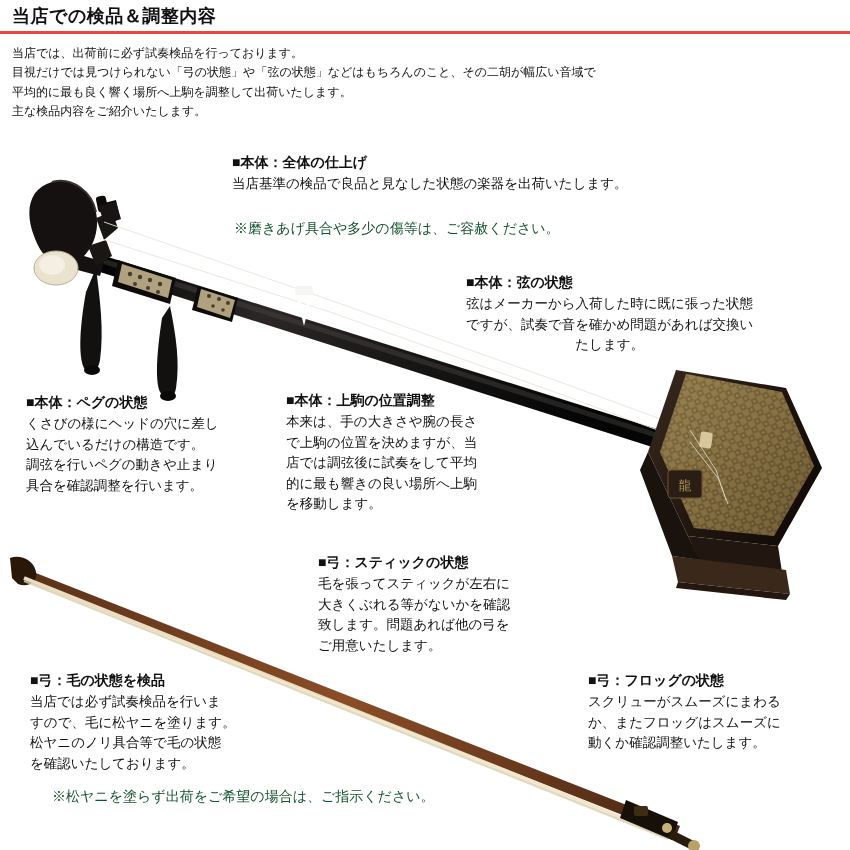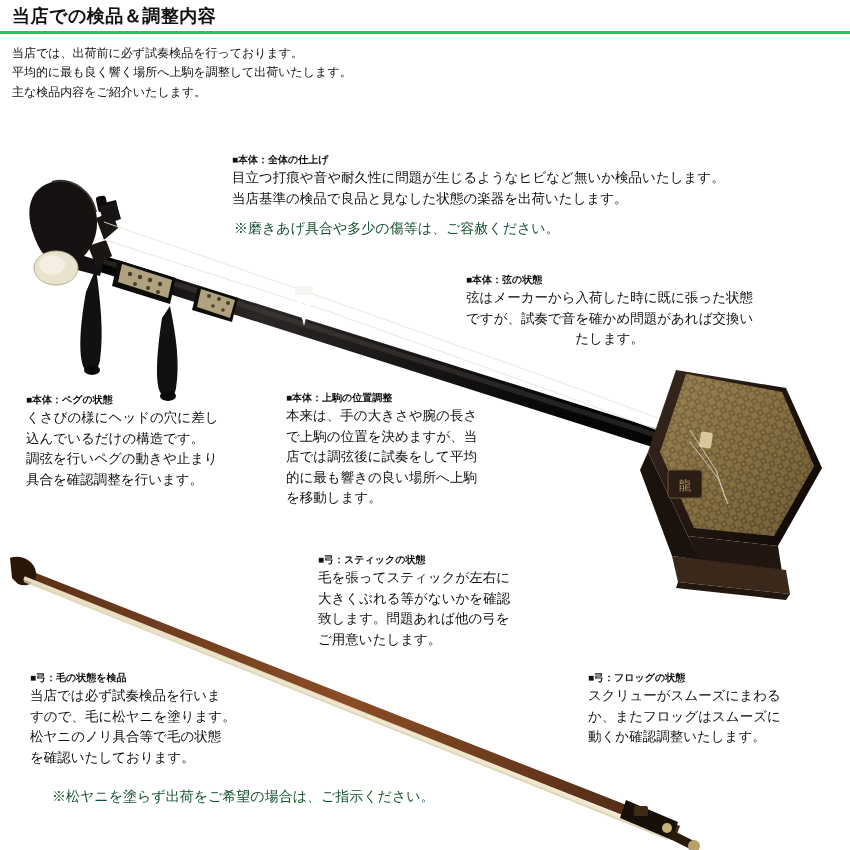--- a/index.html
+++ b/index.html
@@ -16,21 +16,21 @@
     color: #1a1a1a;
     overflow: hidden;
   }
 
   
   #header {
     position: absolute;
     left: 0; top: 0;
     width: 850px;
     height: 34px;
-    border-bottom: 3px solid #22c55e;
+    border-bottom: 3px solid #ef4444;
   }
   #header-title {
     position: absolute;
     left: 12px;
     top: 4px;
     font-size: 18px;
     font-weight: bold;
     letter-spacing: 0.5px;
     color: #111;
   }
@@ -49,21 +49,21 @@
 
   
   .ann {
     position: absolute;
     font-size: 13.5px;
     line-height: 1.52;
     color: #111;
   }
   .ann .hd {
     font-weight: bold;
-    font-size: 10px;
+    font-size: 14px;
     display: block;
     margin-bottom: 1px;
   }
   .ann .ln { display: block; white-space: nowrap; }
   .note {
     position: absolute;
     color: #14532d;
     font-size: 14px;
     line-height: 1.5;
     white-space: nowrap;
@@ -212,27 +212,27 @@
     </g>
   </g>
 </svg>
 
 <div id="header">
   <div id="header-title">当店での検品＆調整内容</div>
 </div>
 
 <div id="intro">
   <div>当店では、出荷前に必ず試奏検品を行っております。</div>
+  <div>目視だけでは見つけられない「弓の状態」や「弦の状態」などはもちろんのこと、その二胡が幅広い音域で</div>
   <div>平均的に最も良く響く場所へ上駒を調整して出荷いたします。</div>
   <div>主な検品内容をご紹介いたします。</div>
 </div>
 
 <div class="ann" style="left:232px; top:152px;">
   <span class="hd">■本体：全体の仕上げ</span>
-  <span class="ln">目立つ打痕や音や耐久性に問題が生じるようなヒビなど無いか検品いたします。</span>
   <span class="ln">当店基準の検品で良品と見なした状態の楽器を出荷いたします。</span>
 </div>
 <div class="note" style="left:234px; top:218px;">※磨きあげ具合や多少の傷等は、ご容赦ください。</div>
 
 <div class="ann" style="left:466px; top:272px;">
   <span class="hd">■本体：弦の状態</span>
   <span class="ln">弦はメーカーから入荷した時に既に張った状態</span>
   <span class="ln">ですが、試奏で音を確かめ問題があれば交換い</span>
   <span class="ln" style="text-align:center; display:block;">たします。</span>
 </div>

